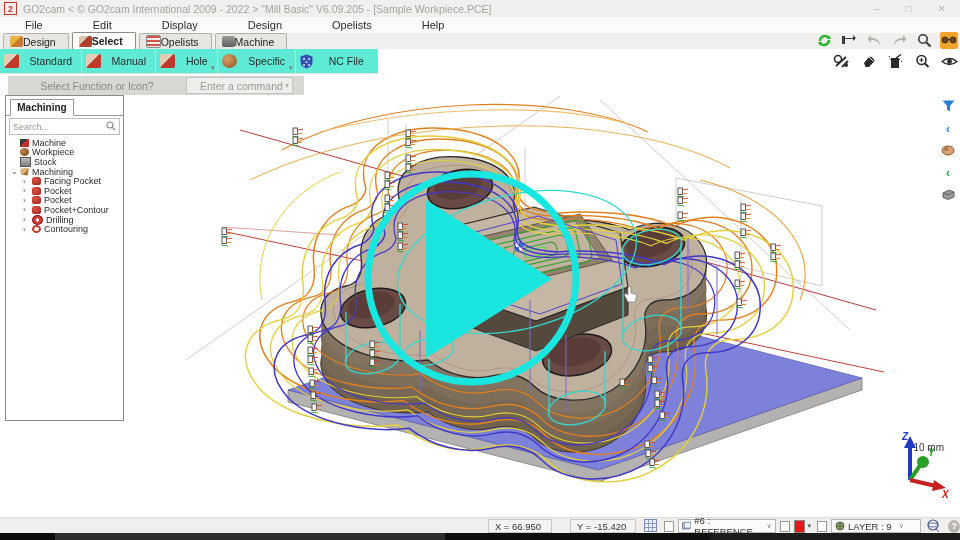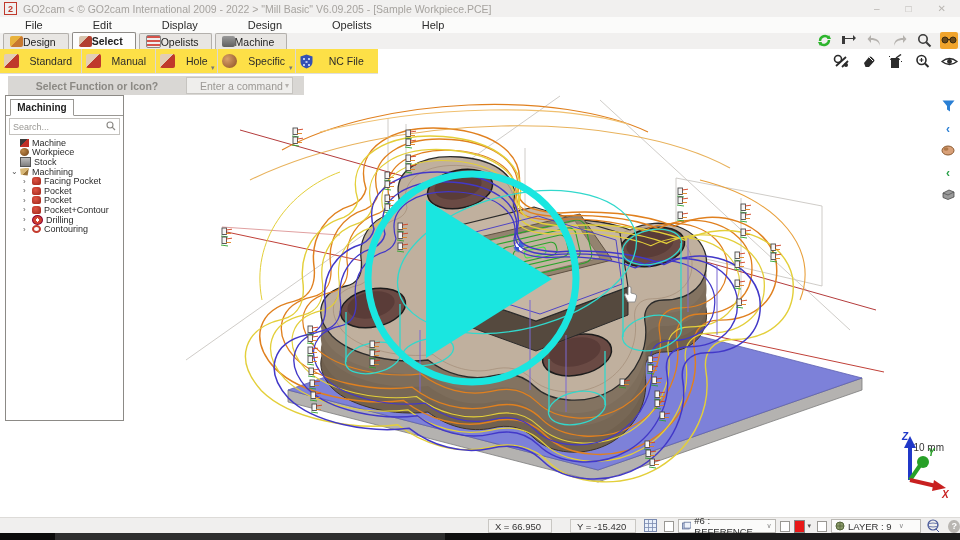--- a/index.html
+++ b/index.html
@@ -22,31 +22,31 @@
   .tabicon{width:13px;height:11px;border-radius:2px;display:inline-block;}
   .tabicon.design{background:linear-gradient(135deg,#e8b23c 50%,#c87830 50%);}
   .tabicon.milling{background:linear-gradient(135deg,#d8c5ae 40%,#b24031 40%);}
   .tabicon.opelists{background:repeating-linear-gradient(#d5534a 0 2px,#eee 2px 4px);border:1px solid #888;}
   .tabicon.machine{background:linear-gradient(#9a9a9a,#5f5f5f);}
   #quick1{right:2px;top:31px;display:flex;gap:7px;align-items:center;height:18px;}
   #quick2{right:2px;top:51px;display:flex;gap:9px;align-items:center;height:20px;}
   .qicon{width:18px;height:17px;display:flex;align-items:center;justify-content:center;}
   .qicon.hl{background:#f0a42c;border-radius:2px;}
   
-  #toolbar{left:0;top:49px;width:378px;height:24px;background:#fde047;border-bottom:1px solid #e0deda;
+  #toolbar{left:0;top:49px;width:378px;height:24px;background:#5eead4;border-bottom:1px solid #e0deda;
     display:flex;align-items:stretch;}
   .tbtn{display:flex;align-items:center;gap:6px;font-size:10.5px;color:#2b2b2b;border-right:1px solid #dbd8d4;
     padding:0 4px;position:relative;}
   .tbtn .drop{position:absolute;right:2px;bottom:1px;font-size:7px;color:#777;}
   .tico{width:15px;height:14px;display:inline-block;}
   .tico.red1{background:linear-gradient(135deg,#e3cdb5 45%,#c0392b 45%);border-radius:2px;}
   .tico.sphere{background:radial-gradient(circle at 35% 35%,#d9a06a,#8a4f22);border-radius:50%;}
   
   #commandbar{left:8px;top:76px;width:296px;height:19px;background:#d9d7d4;display:flex;align-items:center;}
-  #cmdlabel{font-size:10.5px;color:#8b8984;width:178px;text-align:center;font-weight:bold;}
+  #cmdlabel{font-size:10.5px;color:#8b8984;width:178px;text-align:center;}
   #cmdbox{width:92px;height:15px;background:#efeeec;border:1px solid #c6c4c0;font-size:10.5px;color:#9b9894;
     display:flex;align-items:center;padding-left:13px;position:relative;}
   #cmdbox .drop{margin-left:auto;color:#b5b2ae;font-size:8px;padding-right:3px;}
   
   #leftpanel{left:5px;top:95px;width:119px;height:326px;background:#fff;border:1px solid #8c8a86;box-sizing:border-box;}
   #paneltab{margin:3px 0 0 4px;width:62px;height:15px;border:1px solid #9a9894;border-bottom:1px solid #fff;
     background:#fff;font-size:10px;font-weight:bold;color:#222;display:flex;align-items:center;justify-content:center;
     position:relative;z-index:2;}
   #panelsep{height:1px;background:#9a9894;margin-top:-1px;}
   #searchrow{margin:2px 3px;height:15px;border:1px solid #c3c1bd;display:flex;align-items:center;font-size:9px;

